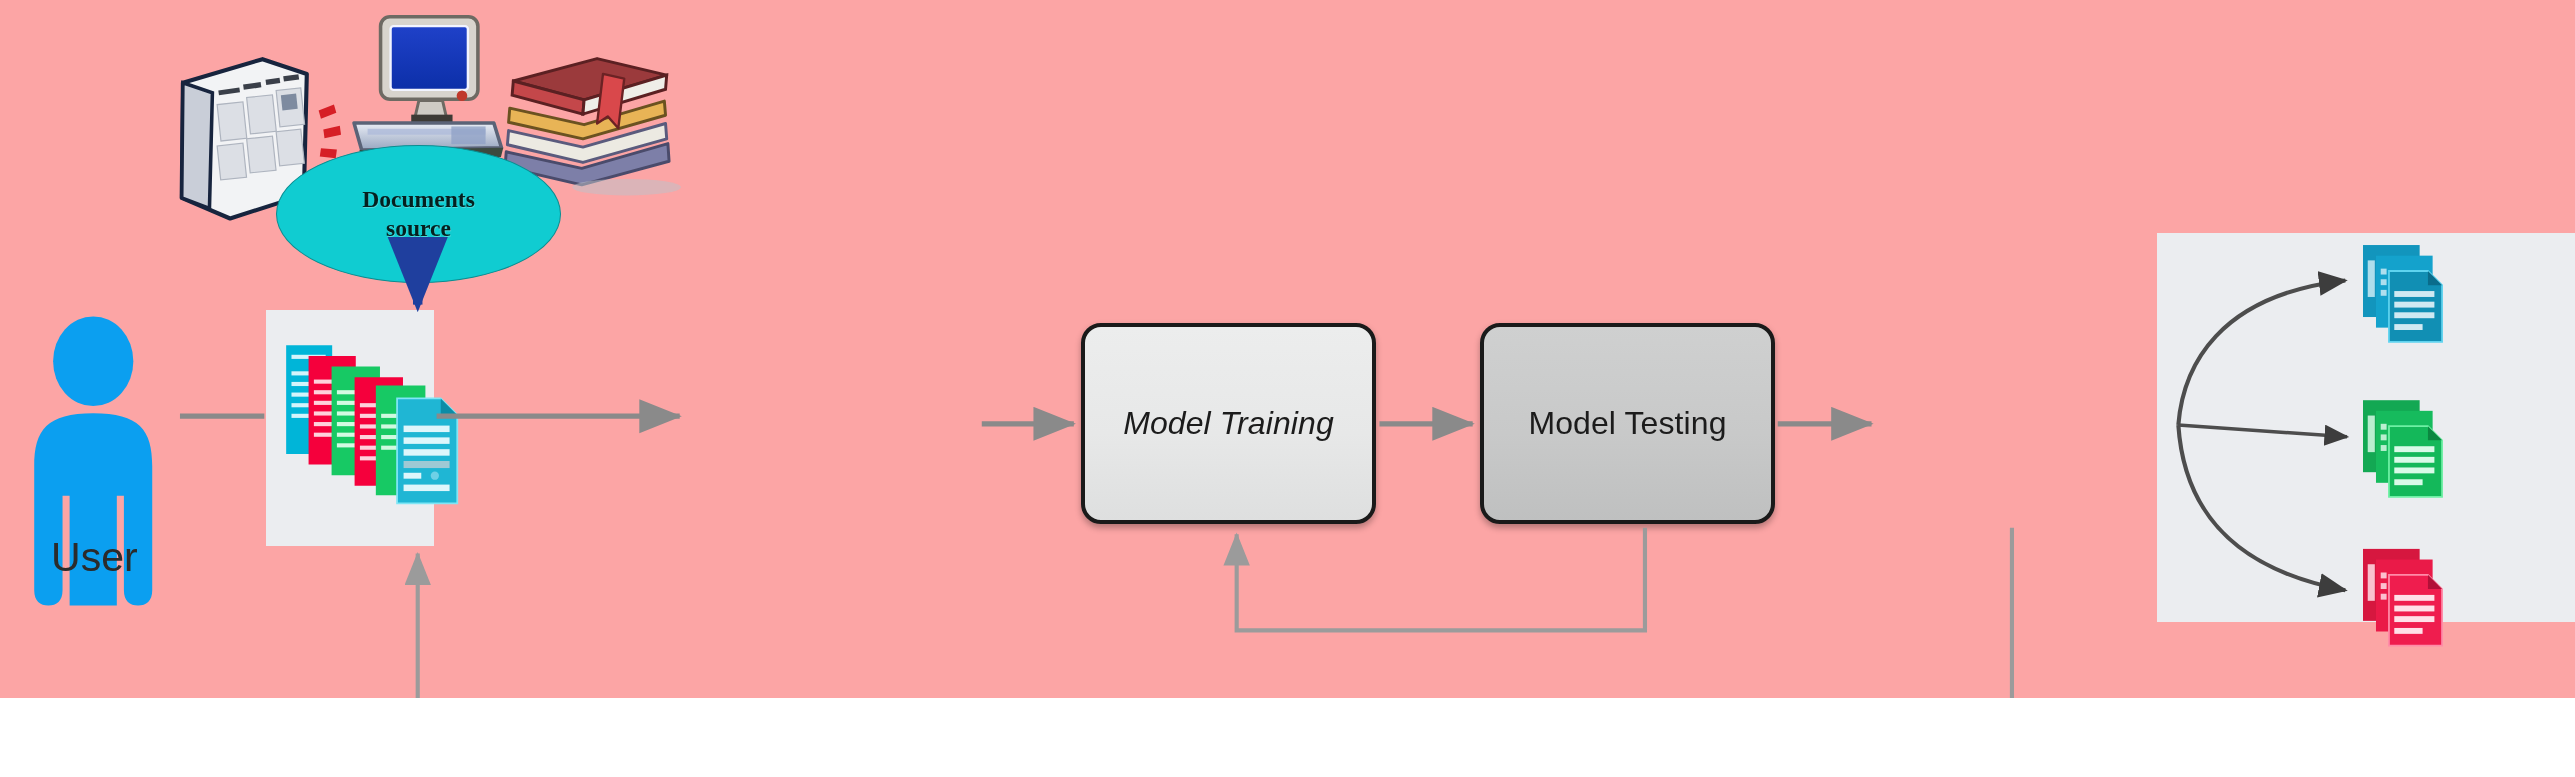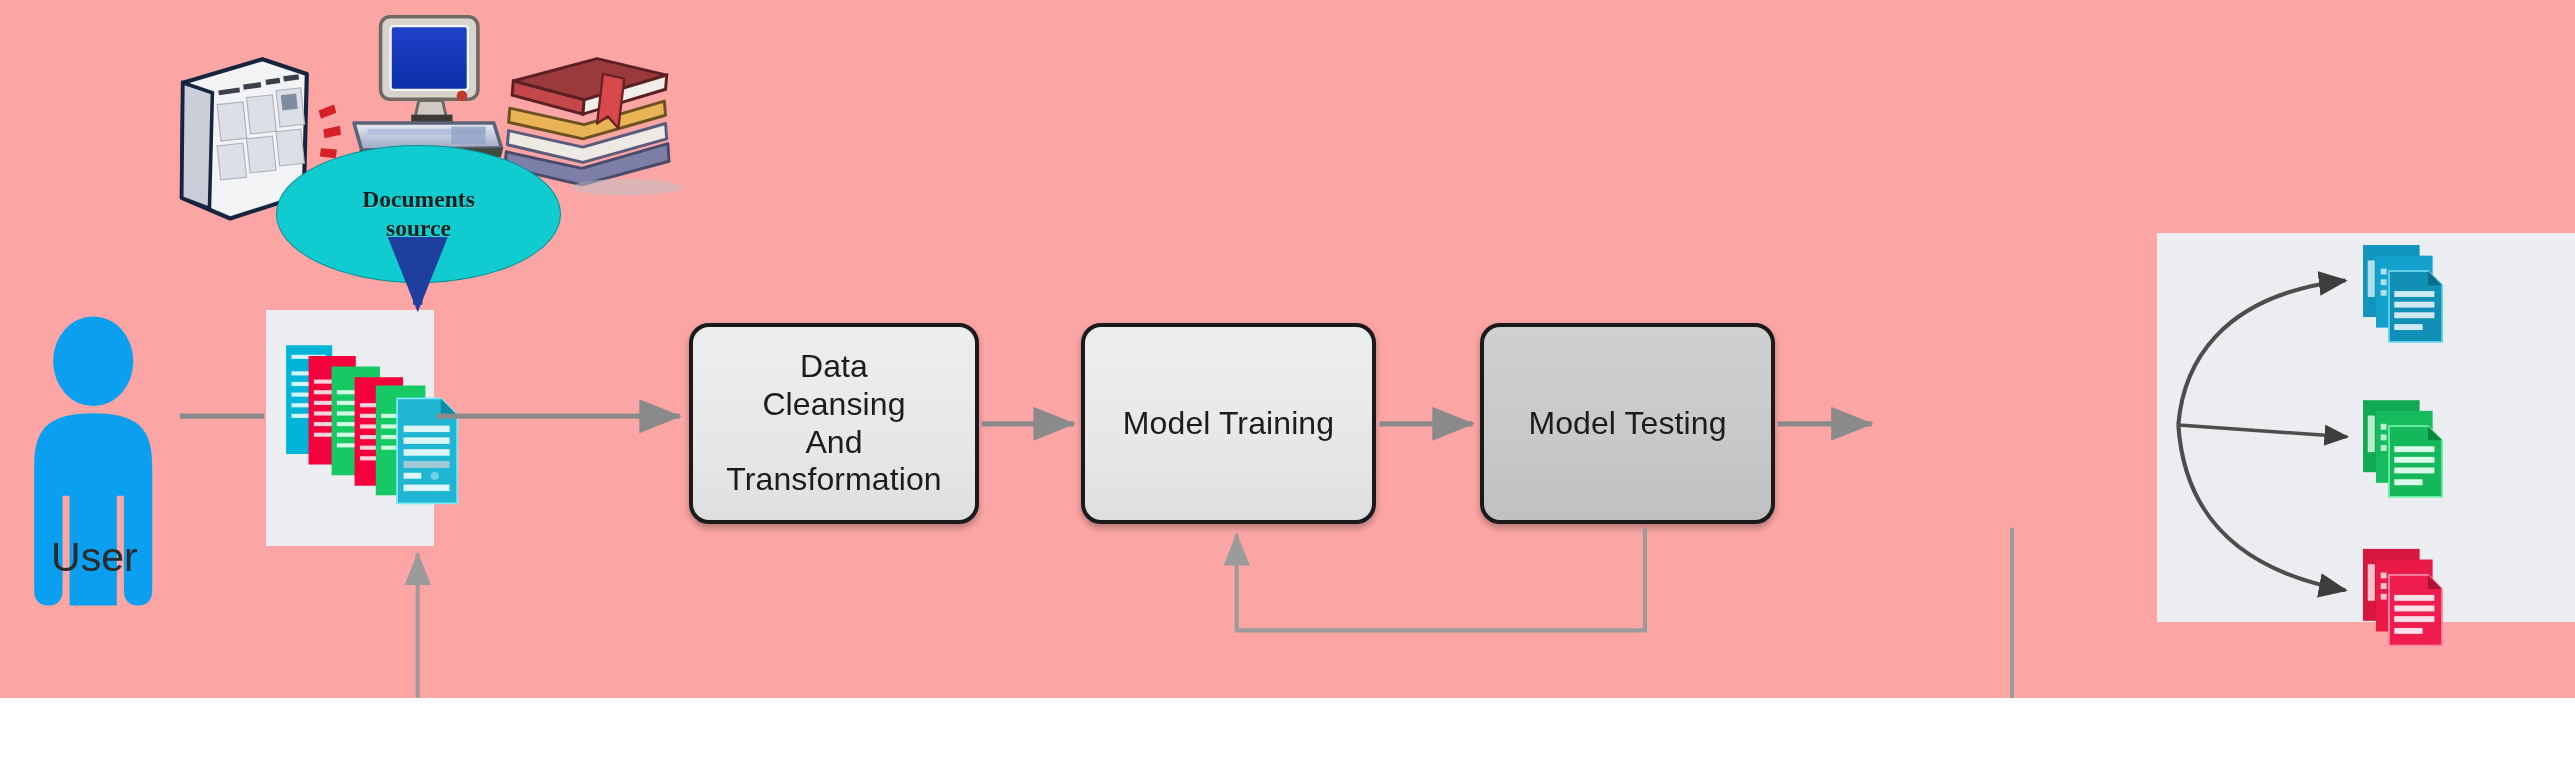--- a/index.html
+++ b/index.html
@@ -209,28 +209,22 @@
         <rect x="11" y="106" width="78" height="12" fill="#9fc9d4"></rect>
         <g fill="#ddf6fb">
           <rect x="11" y="126" width="30" height="10"></rect>
           <rect x="11" y="146" width="78" height="11"></rect>
         </g>
         <circle cx="64" cy="131" r="7" fill="#6fd0e6"></circle>
       </g>
     </g>
   </svg>
 
-  <div class="pbox light" style="left:689px;top:323px;width:290px;height:201px;">
-    <span class="txt">Data
-Cleansing
-And
-Transformation</span>
-  </div>
-
-  <div class="pbox light" style="left:1081px;top:323px;width:295px;height:201px;">
+
+  <div class="pbox light" style="left:1081px;top:323px;width:295px;height:201px;font-style:italic;">
     <span class="txt">Model Training</span>
   </div>
 
   <div class="pbox dark" style="left:1480px;top:323px;width:295px;height:201px;">
     <span class="txt">Model Testing</span>
   </div>
 
 
   <div class="panel" style="left:2157px;top:233px;width:419px;height:389px;"></div>
 

